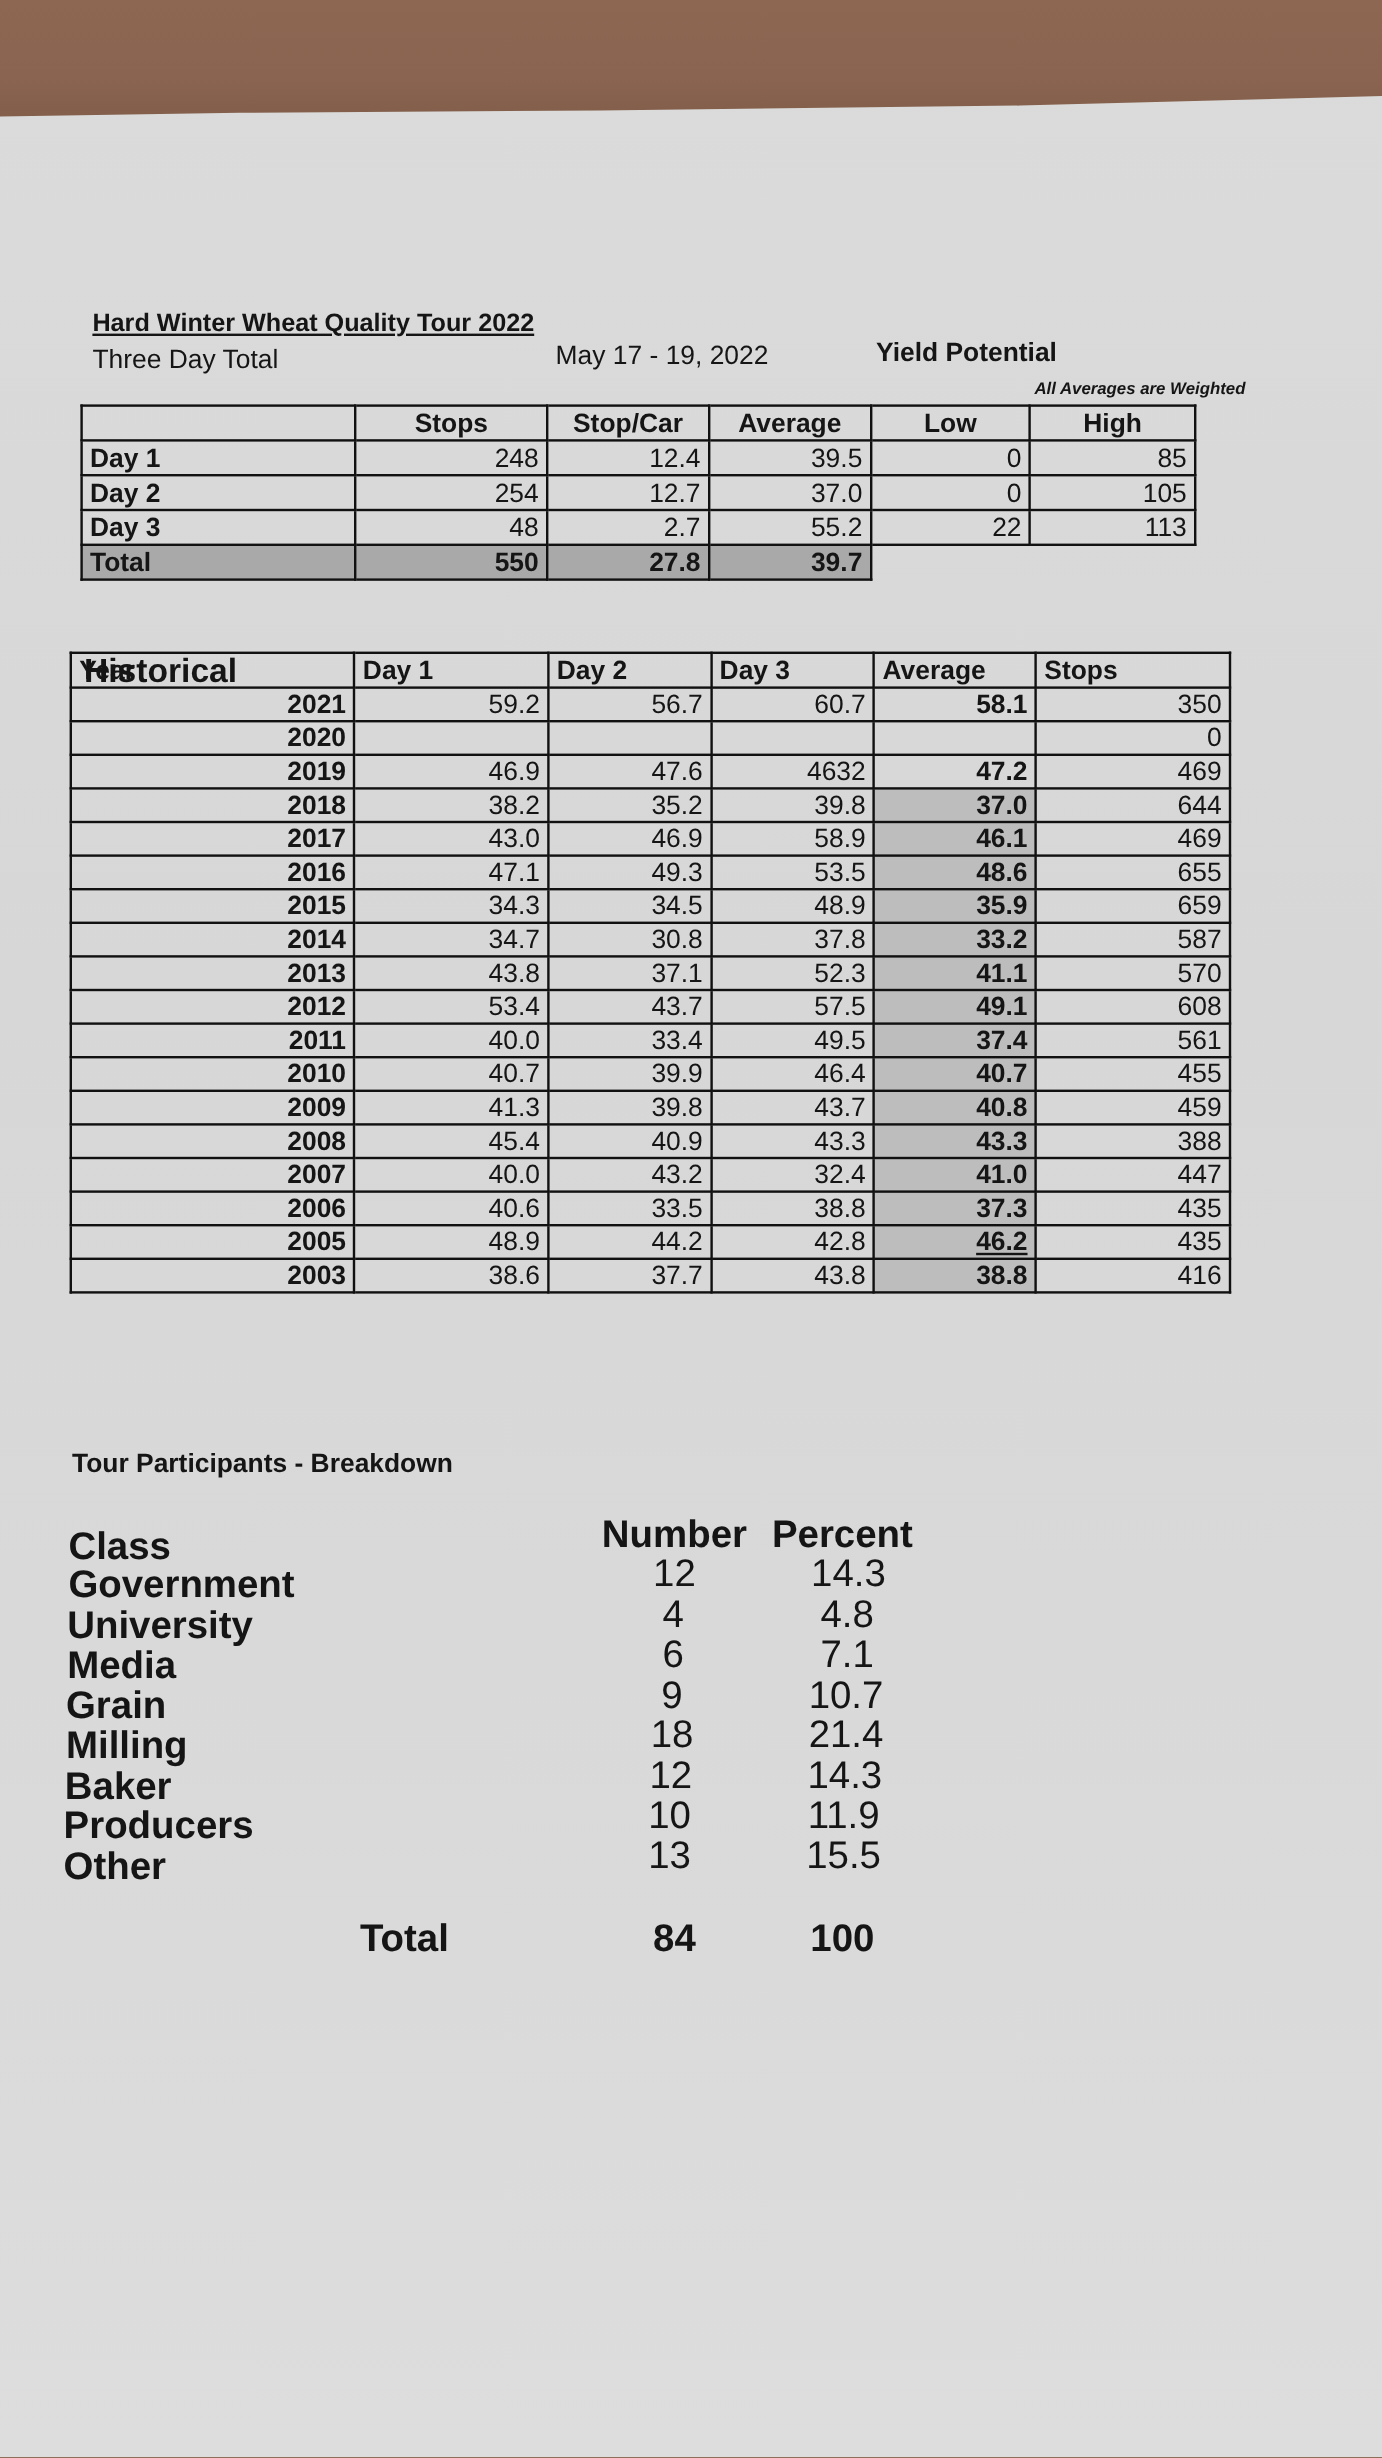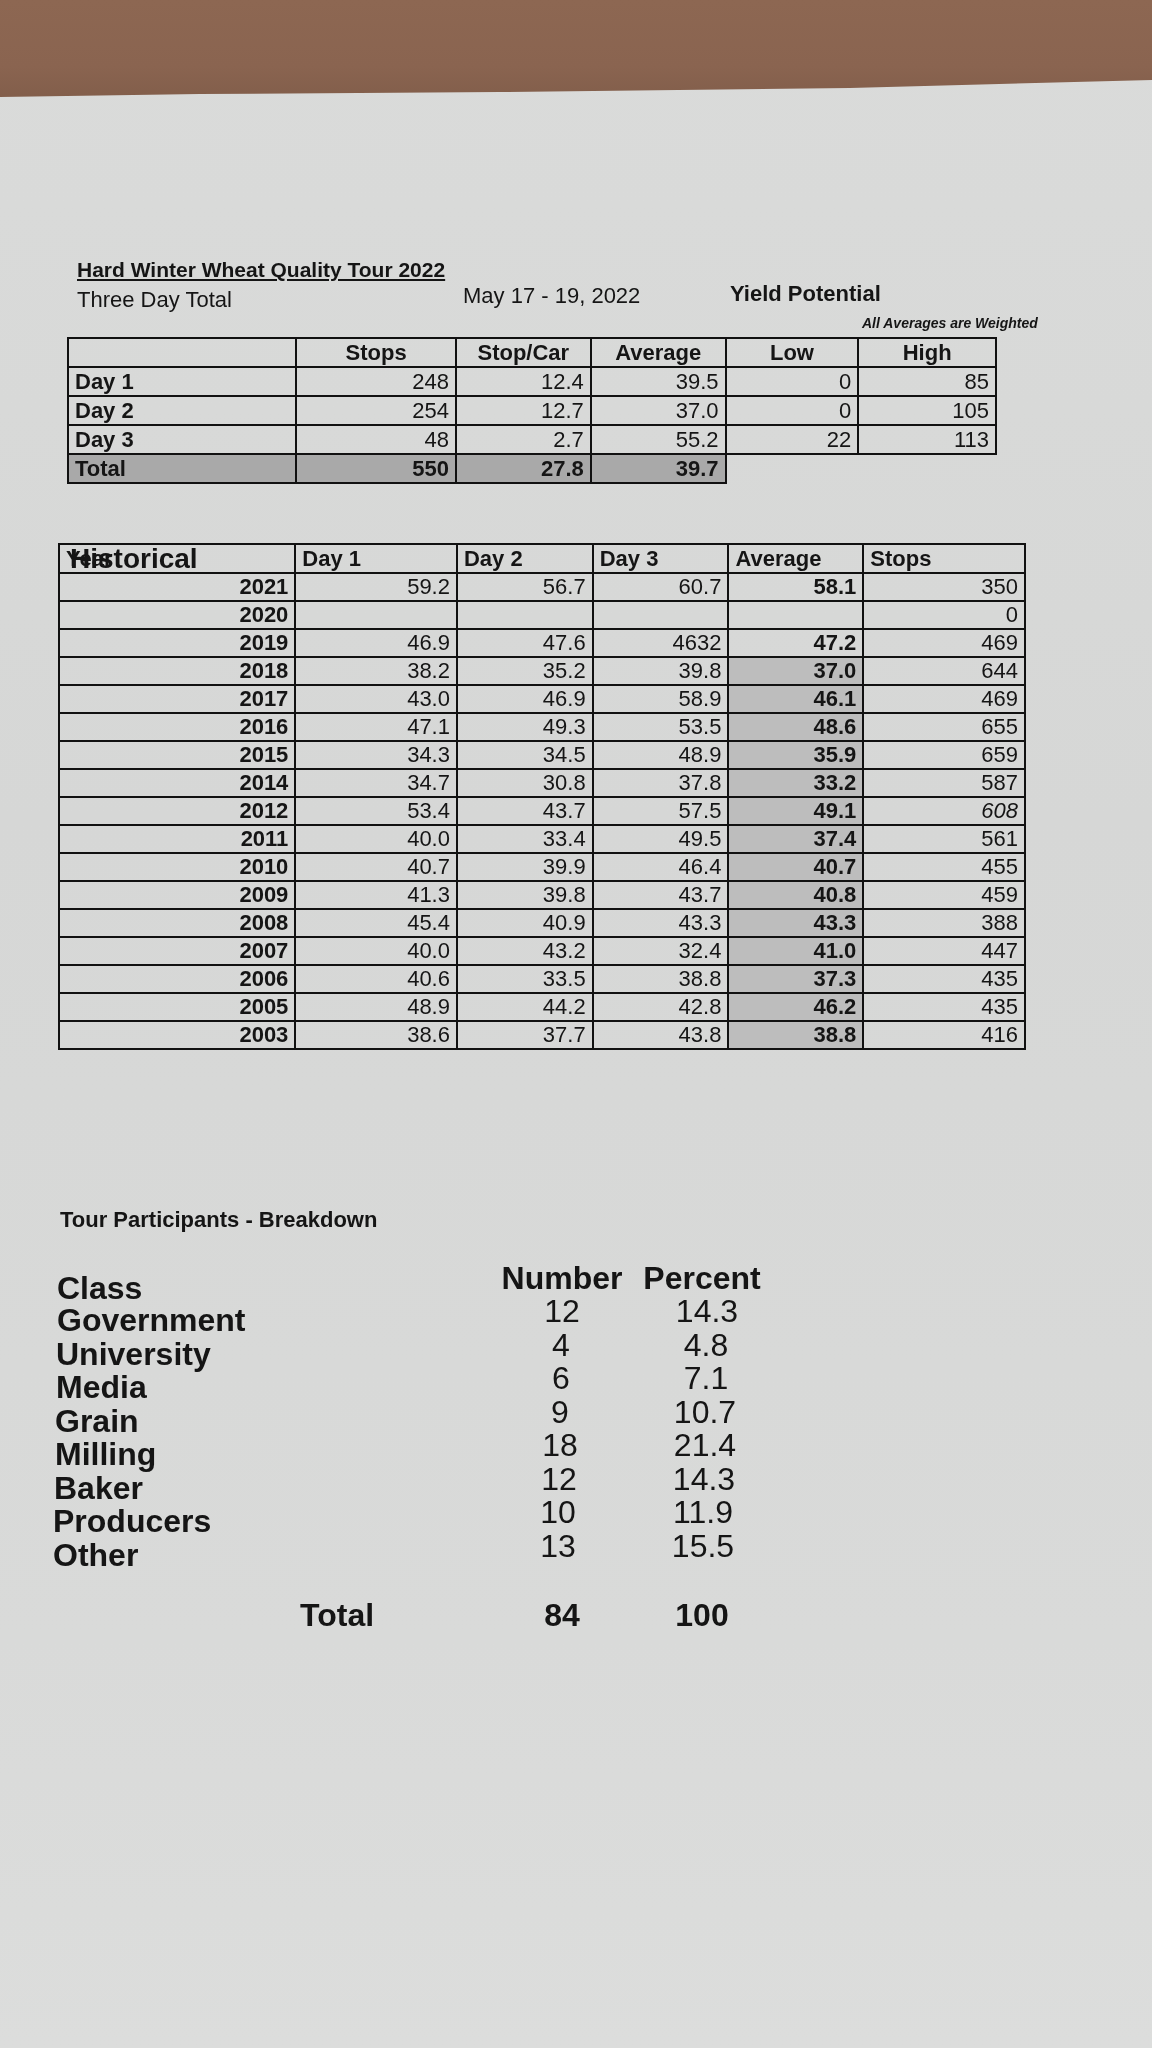--- a/index.html
+++ b/index.html
@@ -189,26 +189,34 @@
       </tr>
       <tr>
         <td class="yr" style="height: 26px; line-height: 26px;">2014</td>
         <td style="height: 26px; line-height: 26px;">34.7</td>
         <td style="height: 26px; line-height: 26px;">30.8</td>
         <td style="height: 26px; line-height: 26px;">37.8</td>
         <td class="avg shaded" style="height: 26px; line-height: 26px;">33.2</td>
         <td style="height: 26px; line-height: 26px;">587</td>
       </tr>
       <tr>
+        <td class="yr" style="height: 26px; line-height: 26px;">2013</td>
+        <td style="height: 26px; line-height: 26px;">43.8</td>
+        <td style="height: 26px; line-height: 26px;">37.1</td>
+        <td style="height: 26px; line-height: 26px;">52.3</td>
+        <td class="avg shaded" style="height: 26px; line-height: 26px;">41.1</td>
+        <td style="height: 26px; line-height: 26px;">570</td>
+      </tr>
+      <tr>
         <td class="yr" style="height: 26px; line-height: 26px;">2012</td>
         <td style="height: 26px; line-height: 26px;">53.4</td>
         <td style="height: 26px; line-height: 26px;">43.7</td>
         <td style="height: 26px; line-height: 26px;">57.5</td>
         <td class="avg shaded" style="height: 26px; line-height: 26px;">49.1</td>
-        <td style="height: 26px; line-height: 26px; font-style: italic;">608</td>
+        <td style="height: 26px; line-height: 26px;">608</td>
       </tr>
       <tr>
         <td class="yr" style="height: 26px; line-height: 26px;">2011</td>
         <td style="height: 26px; line-height: 26px;">40.0</td>
         <td style="height: 26px; line-height: 26px;">33.4</td>
         <td style="height: 26px; line-height: 26px;">49.5</td>
         <td class="avg shaded" style="height: 26px; line-height: 26px;">37.4</td>
         <td style="height: 26px; line-height: 26px;">561</td>
       </tr>
       <tr>
@@ -249,21 +257,21 @@
         <td style="height: 26px; line-height: 26px;">33.5</td>
         <td style="height: 26px; line-height: 26px;">38.8</td>
         <td class="avg shaded" style="height: 26px; line-height: 26px;">37.3</td>
         <td style="height: 26px; line-height: 26px;">435</td>
       </tr>
       <tr>
         <td class="yr" style="height: 26px; line-height: 26px;">2005</td>
         <td style="height: 26px; line-height: 26px;">48.9</td>
         <td style="height: 26px; line-height: 26px;">44.2</td>
         <td style="height: 26px; line-height: 26px;">42.8</td>
-        <td class="avg shaded" style="height: 26px; line-height: 26px;">46.2</td>
+        <td class="avg shaded" style="height: 26px; line-height: 26px; text-decoration: underline;">46.2</td>
         <td style="height: 26px; line-height: 26px;">435</td>
       </tr>
       <tr>
         <td class="yr" style="height: 26px; line-height: 26px;">2003</td>
         <td style="height: 26px; line-height: 26px;">38.6</td>
         <td style="height: 26px; line-height: 26px;">37.7</td>
         <td style="height: 26px; line-height: 26px;">43.8</td>
         <td class="avg shaded" style="height: 26px; line-height: 26px;">38.8</td>
         <td style="height: 26px; line-height: 26px;">416</td>
       </tr>

